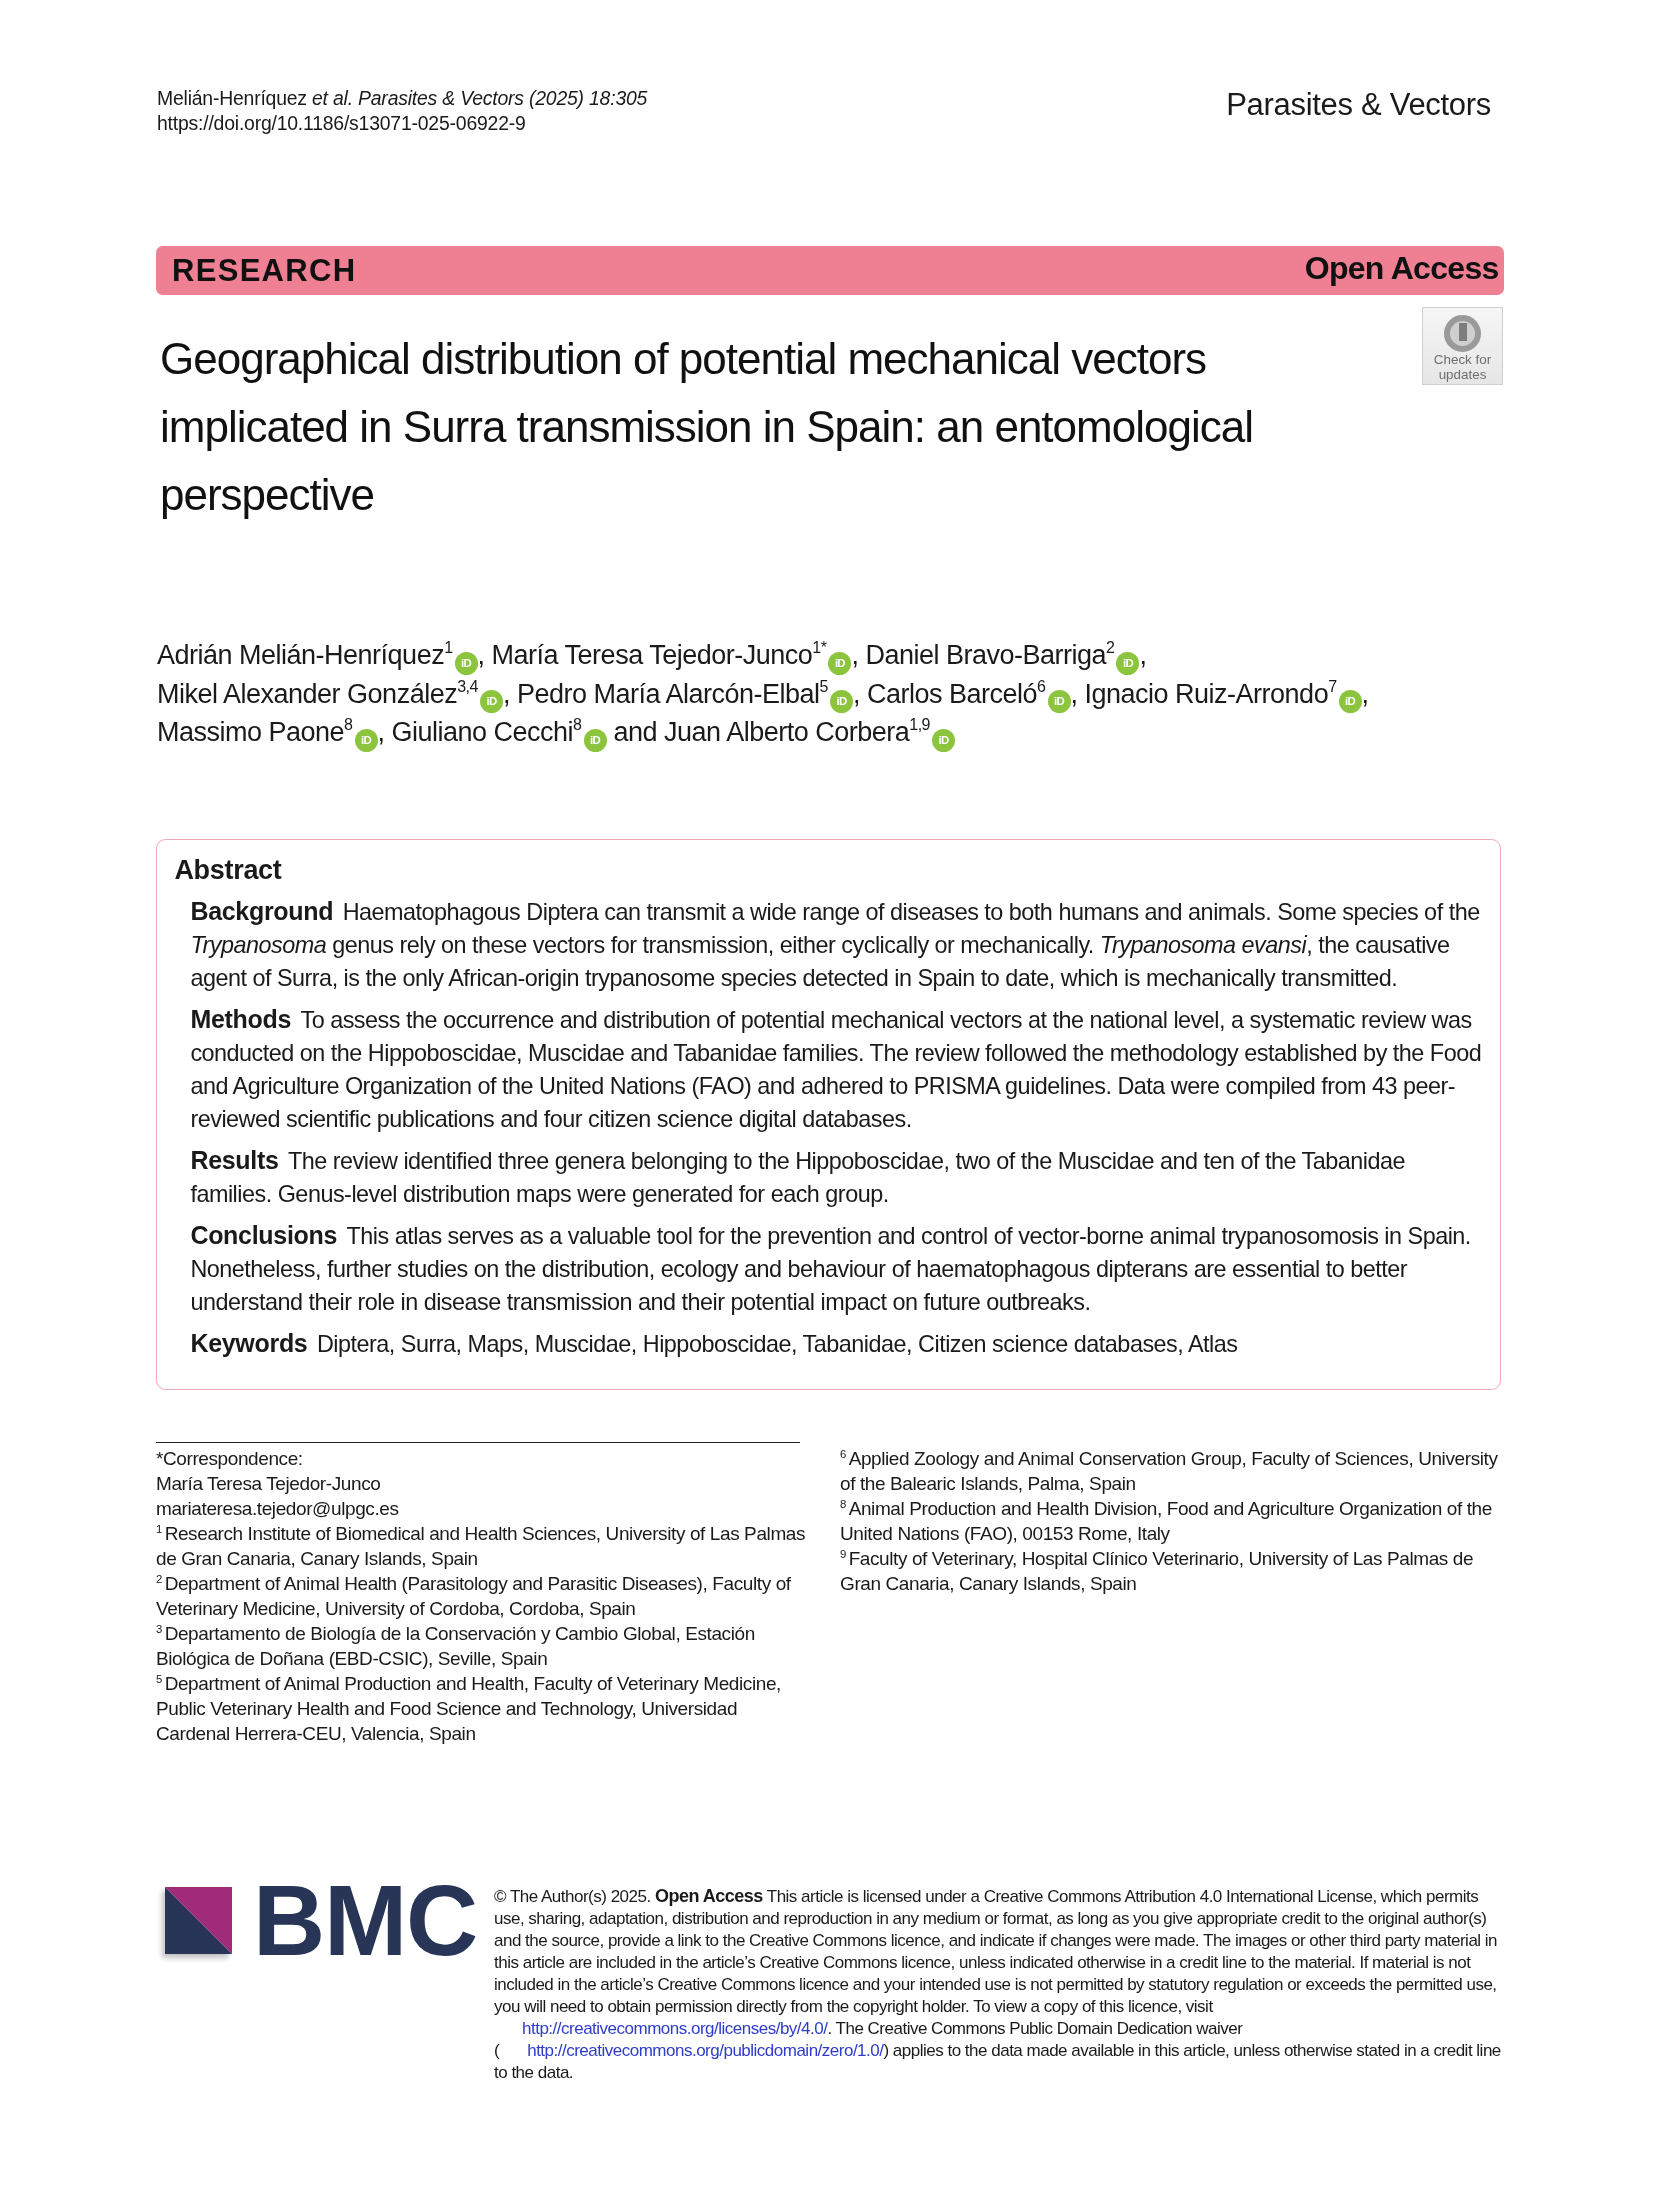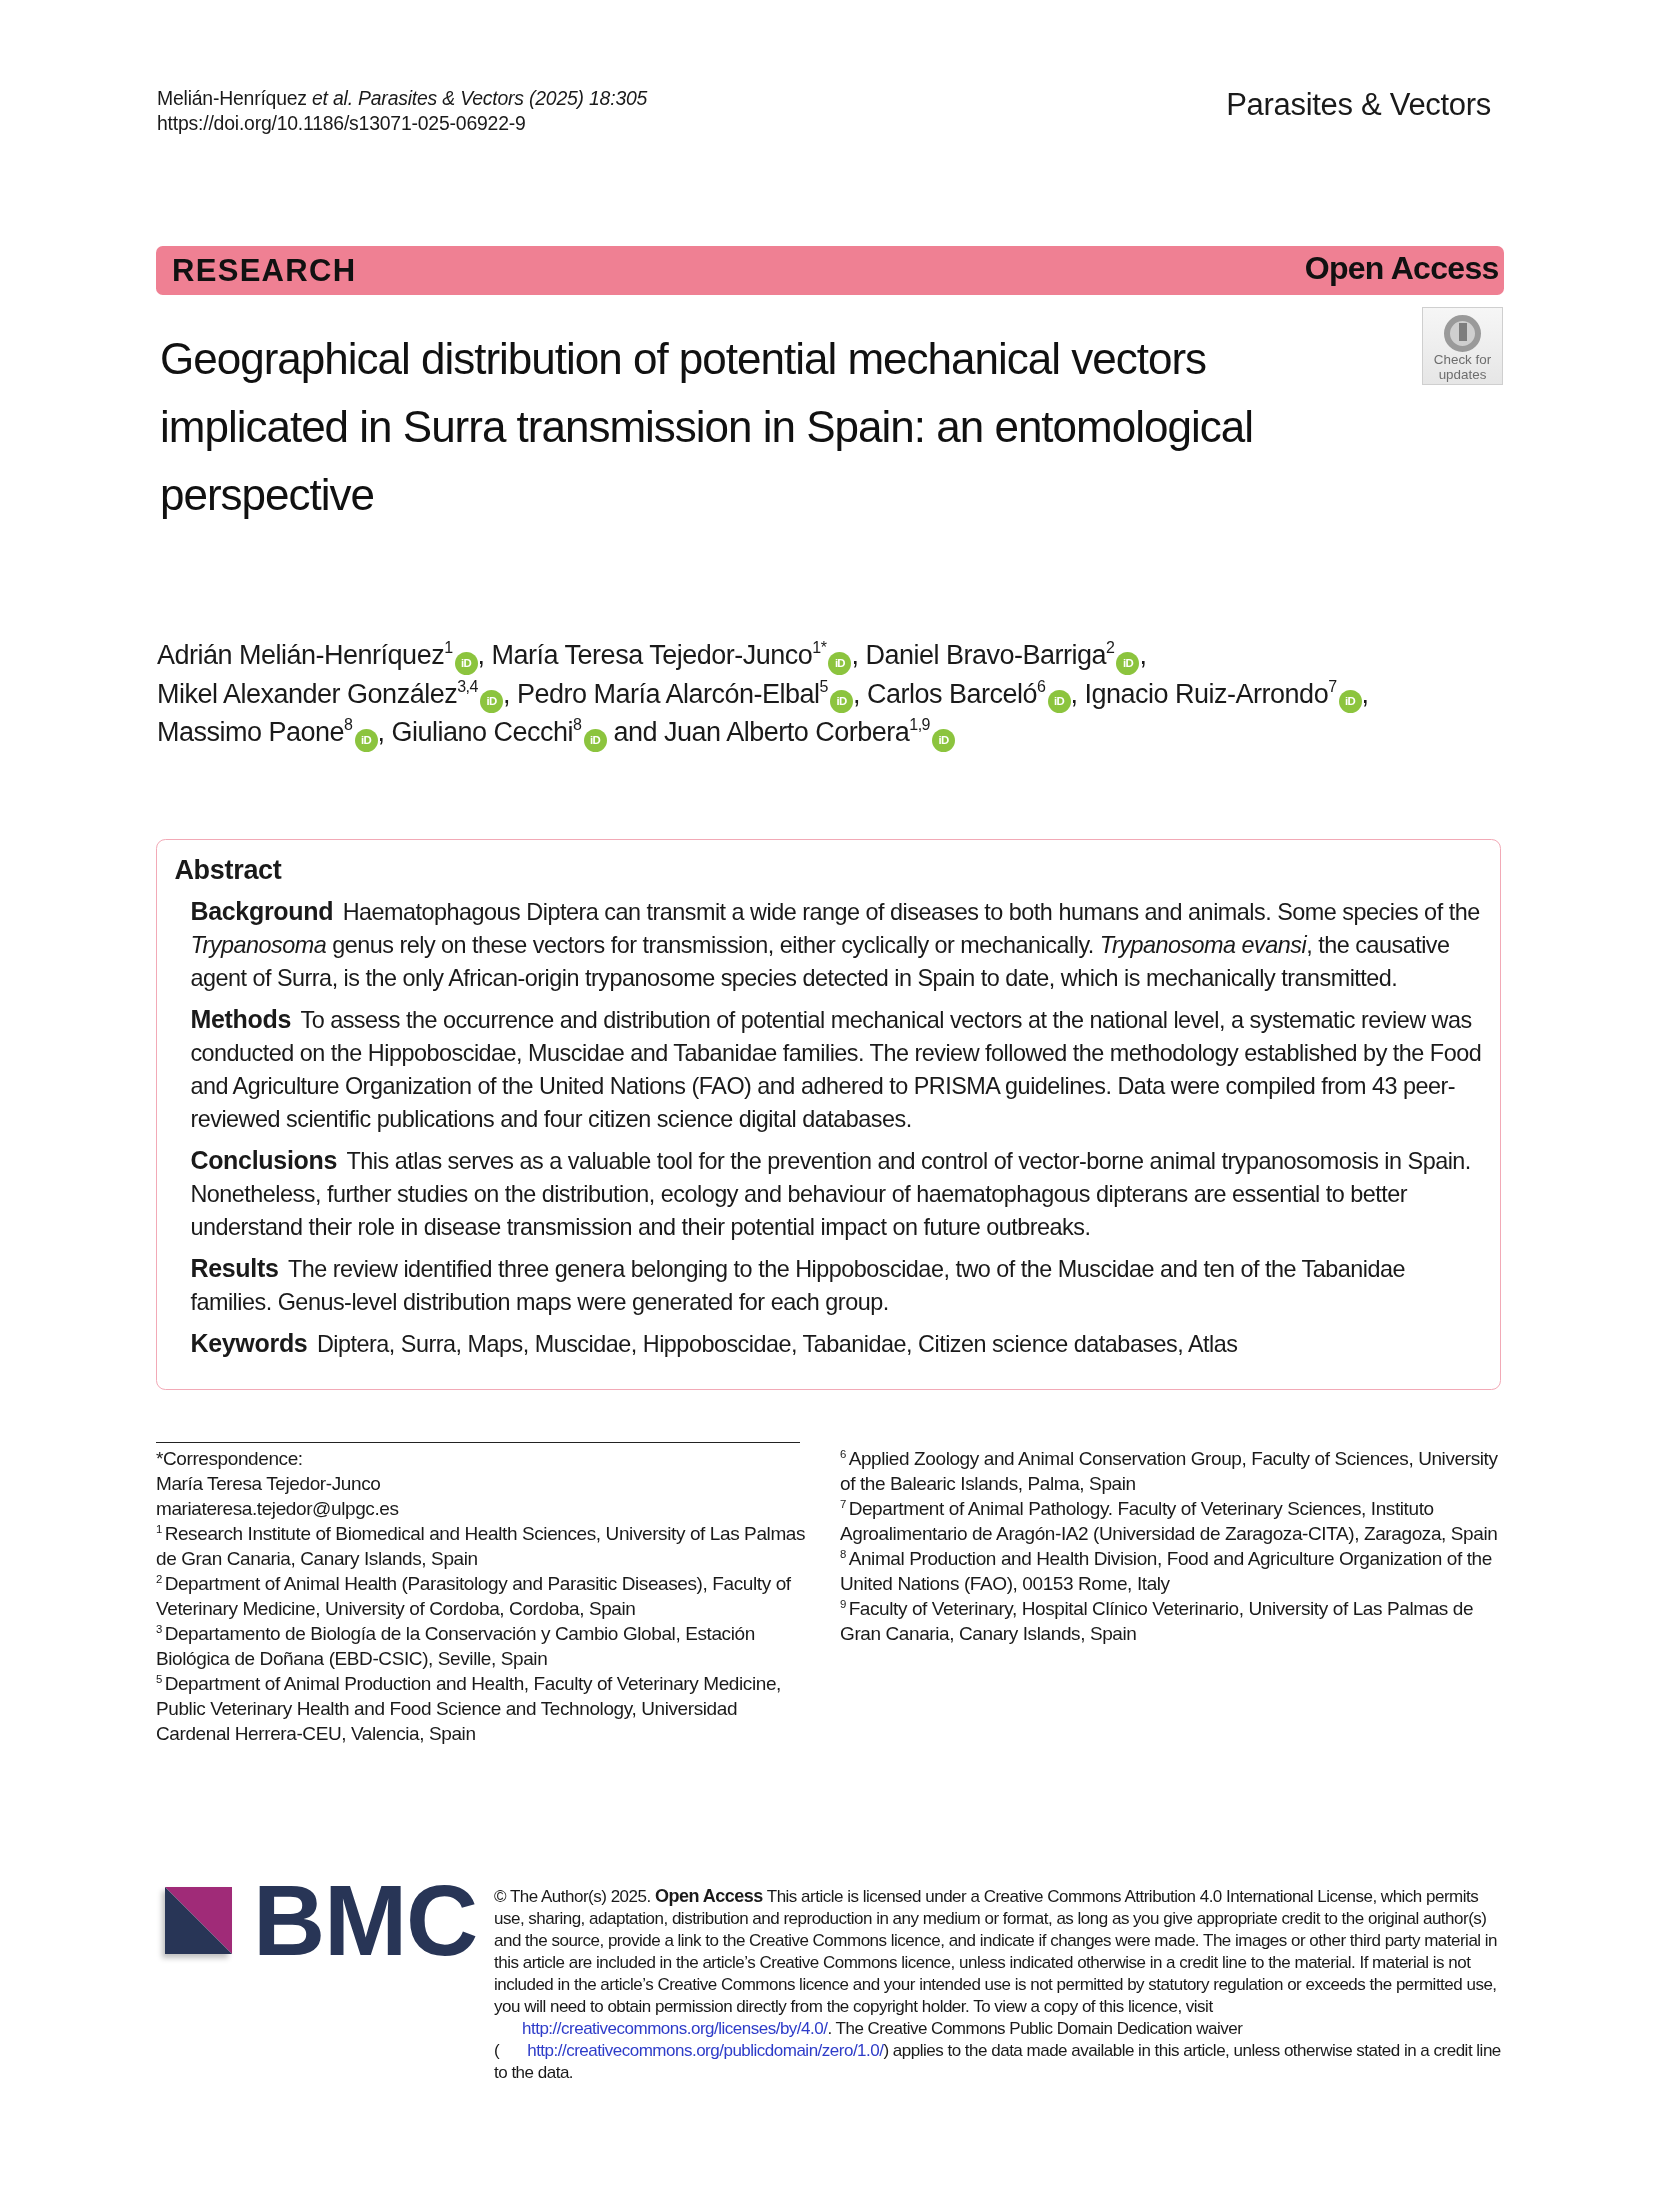--- a/index.html
+++ b/index.html
@@ -117,44 +117,43 @@
 
 <div class="abs abstract">
   <h2>Abstract</h2>
   <p>
     <b>Background</b><span>Haematophagous Diptera can transmit a wide range of diseases to both humans and animals. Some species of the </span><i>Trypanosoma</i><span> genus rely on these vectors for transmission, either cyclically or mechanically. </span><i>Trypanosoma evansi</i><span>, the causative agent of Surra, is the only African-origin trypanosome species detected in Spain to date, which is mechanically transmitted.</span>
   </p>
   <p>
     <b>Methods</b><span>To assess the occurrence and distribution of potential mechanical vectors at the national level, a systematic review was conducted on the Hippoboscidae, Muscidae and Tabanidae families. The review followed the methodology established by the Food and Agriculture Organization of the United Nations (FAO) and adhered to PRISMA guidelines. Data were compiled from 43 peer-reviewed scientific publications and four citizen science digital databases.</span>
   </p>
   <p>
-    <b>Conclusions</b><span>This atlas serves as a valuable tool for the prevention and control of vector-borne animal trypanosomosis in Spain. Nonetheless, further studies on the distribution, ecology and behaviour of haematophagous dipterans are essential to better understand their role in disease transmission and their potential impact on future outbreaks.</span>
+    <b>Results</b><span>The review identified three genera belonging to the Hippoboscidae, two of the Muscidae and ten of the Tabanidae families. Genus-level distribution maps were generated for each group.</span>
   </p>
   <p>
-    <b>Results</b><span>The review identified three genera belonging to the Hippoboscidae, two of the Muscidae and ten of the Tabanidae families. Genus-level distribution maps were generated for each group.</span>
+    <b>Conclusions</b><span>This atlas serves as a valuable tool for the prevention and control of vector-borne animal trypanosomosis in Spain. Nonetheless, further studies on the distribution, ecology and behaviour of haematophagous dipterans are essential to better understand their role in disease transmission and their potential impact on future outbreaks.</span>
   </p>
   <p>
     <b>Keywords</b><span>Diptera, Surra, Maps, Muscidae, Hippoboscidae, Tabanidae, Citizen science databases, Atlas</span>
   </p>
 </div>
 
 <div class="abs rule"></div>
 <div class="abs foot-left">
   <div>*Correspondence:</div>
   <div>María Teresa Tejedor-Junco</div>
   <div>mariateresa.tejedor@ulpgc.es</div>
   <div><sup>1</sup><span>Research Institute of Biomedical and Health Sciences, University of Las Palmas de Gran Canaria, Canary Islands, Spain</span></div>
   <div><sup>2</sup><span>Department of Animal Health (Parasitology and Parasitic Diseases), Faculty of Veterinary Medicine, University of Cordoba, Cordoba, Spain</span></div>
   <div><sup>3</sup><span>Departamento de Biología de la Conservación y Cambio Global, Estación Biológica de Doñana (EBD-CSIC), Seville, Spain</span></div>
   <div><sup>5</sup><span>Department of Animal Production and Health, Faculty of Veterinary Medicine, Public Veterinary Health and Food Science and Technology, Universidad Cardenal Herrera-CEU, Valencia, Spain</span></div>
 </div>
 <div class="abs foot-right">
   <div class="spacer" style="height:0"></div>
   <div><sup>6</sup><span>Applied Zoology and Animal Conservation Group, Faculty of Sciences, University of the Balearic Islands, Palma, Spain</span></div>
-  <div><sup>7</sup><span>Department of Animal Pathology. Faculty of Veterinary Sciences, Instituto Agroalimentario de Aragón-IA2 (Universidad de Zaragoza-CITA), Zaragoza, Spain</span></div>
   <div><sup>8</sup><span>Animal Production and Health Division, Food and Agriculture Organization of the United Nations (FAO), 00153 Rome, Italy</span></div>
   <div><sup>9</sup><span>Faculty of Veterinary, Hospital Clínico Veterinario, University of Las Palmas de Gran Canaria, Canary Islands, Spain</span></div>
 </div>
 
 <div class="abs bmc">
   <svg class="sq" width="67" height="67" viewBox="0 0 100 100">
     <polygon points="0,0 100,0 100,100" fill="#a02b78"></polygon>
     <polygon points="0,0 100,100 0,100" fill="#283556"></polygon>
   </svg>
   <span class="word">BMC</span>

